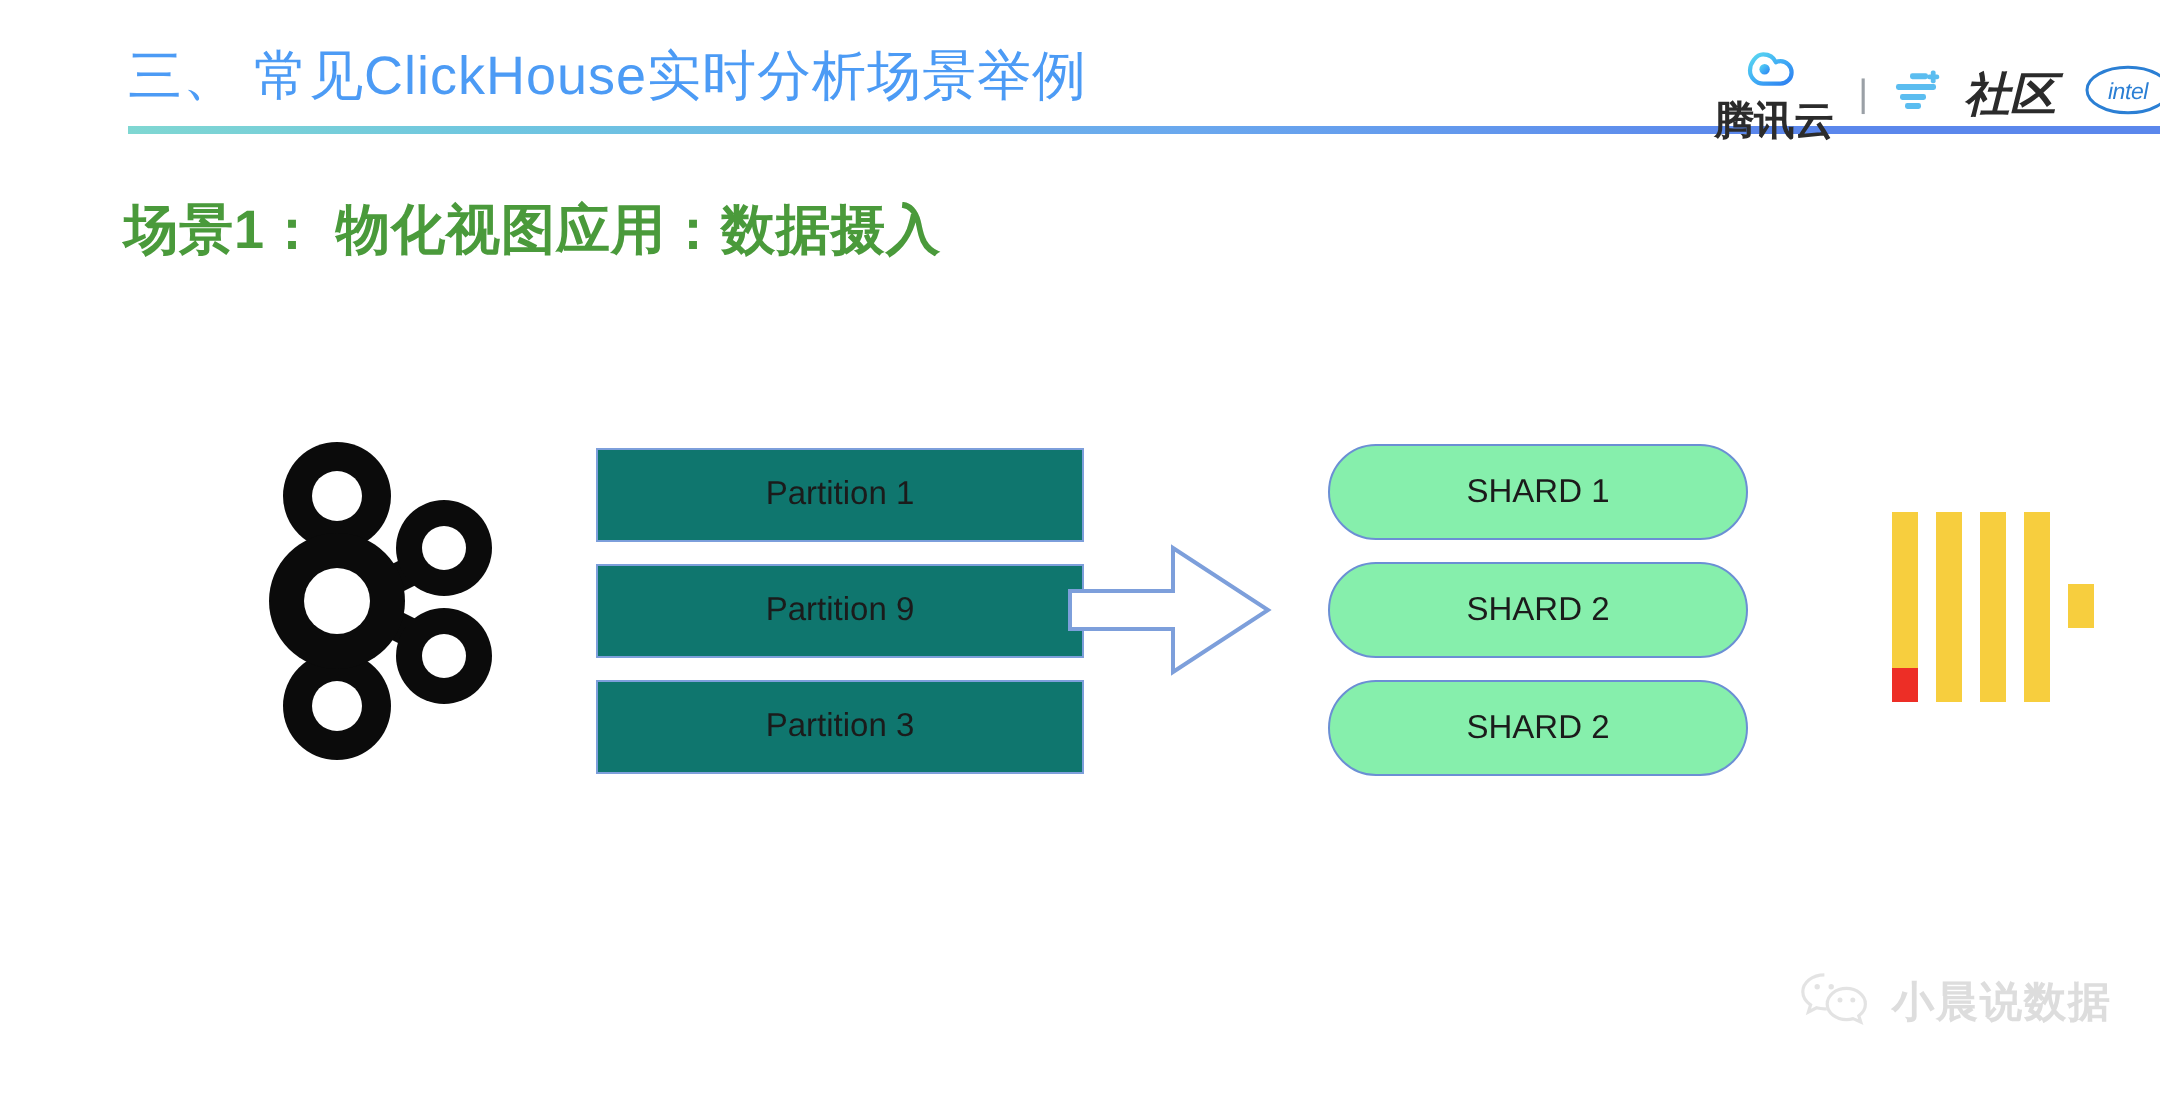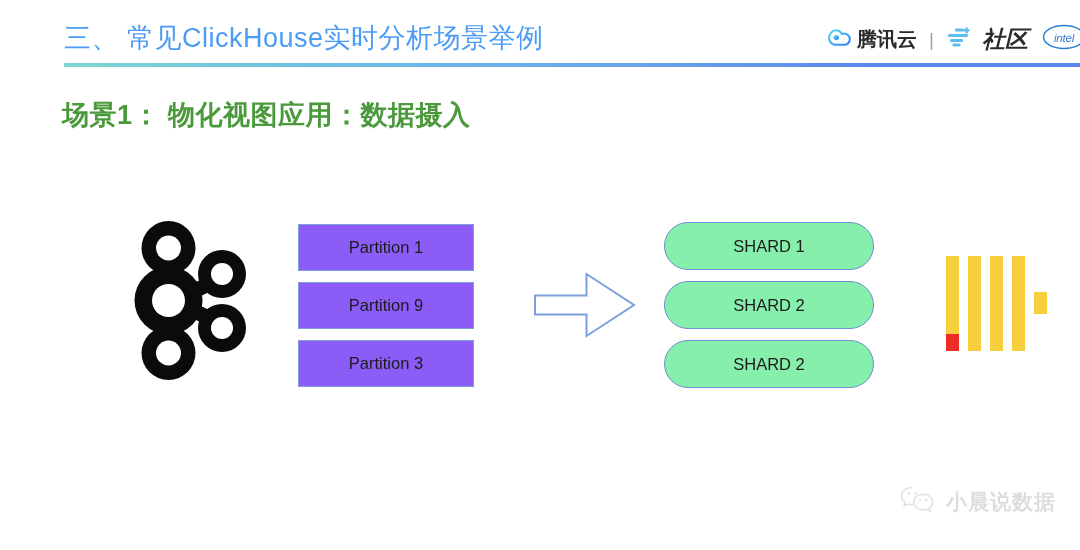--- a/index.html
+++ b/index.html
@@ -44,20 +44,21 @@
     right: 30px;
     top: 24px;
     display: flex;
     align-items: center;
     gap: 10px;
   }
   .tencent-logo {
     display: flex;
     align-items: center;
     gap: 2px;
+    flex-direction: column;
   }
   .tencent-cloud-mark { display: block; }
   .tencent-text {
     font-size: 20px;
     font-weight: 700;
     color: #2b2b2b;
     letter-spacing: 0px;
     line-height: 1;
   }
   .brand-sep {
@@ -101,24 +102,24 @@
   .partition-col {
     position: absolute;
     left: 262px;
     top: 224px;
     width: 208px;
     display: flex;
     flex-direction: column;
     gap: 11px;
   }
   .partition-box {
-    width: 176px;
+    width: 244px;
     height: 47px;
     border: 1.6px solid #7d9fdb;
-    background: #8b5cf6;
+    background: #0f766e;
     display: flex;
     align-items: center;
     justify-content: center;
     font-size: 16.5px;
     color: #1b1b1b;
     font-weight: 400;
   }
 
   .flow-arrow {
     position: absolute;

